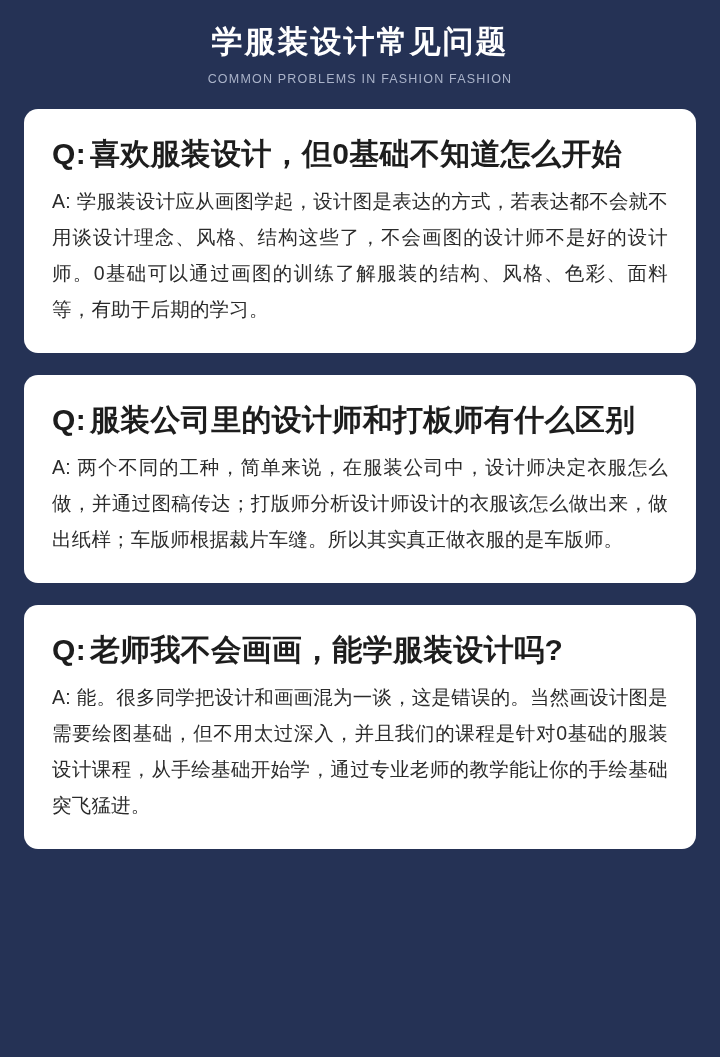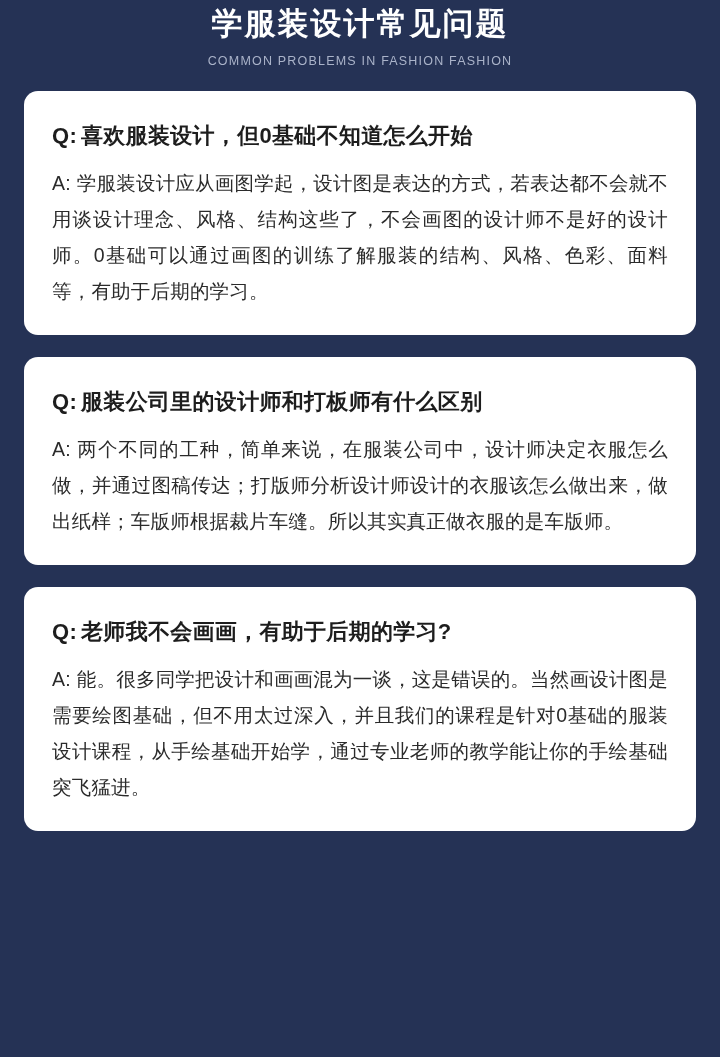--- a/index.html
+++ b/index.html
@@ -15,21 +15,21 @@
   }
   .page {
     width: 720px;
     height: 1057px;
     background: #253255;
     box-sizing: border-box;
     padding: 0 24px;
     position: relative;
   }
   .header {
-    padding-top: 4px;
+    padding-top: 22px;
     text-align: center;
   }
   .header-title {
     color: #ffffff;
     font-size: 31px;
     font-weight: bold;
     letter-spacing: 2px;
     line-height: 40px;
     margin: 0;
   }
@@ -44,21 +44,21 @@
     margin-top: 22px;
   }
   .card {
     background: #ffffff;
     border-radius: 14px;
     padding: 30px 28px 26px 28px;
     margin-bottom: 22px;
     box-sizing: border-box;
   }
   .q-line {
-    font-size: 22px;
+    font-size: 30px;
     font-weight: bold;
     color: #1d1d1d;
     line-height: 30px;
     margin: 0 0 14px 0;
     letter-spacing: 0.3px;
   }
   .q-label {
     font-weight: bold;
     margin-right: 4px;
   }
@@ -99,21 +99,21 @@
       <p class="q-line">
         <span class="q-label">Q:</span><span>服装公司里的设计师和打板师有什么区别</span>
       </p>
       <p class="a-block">
         <span class="a-label">A:</span><span>两个不同的工种，简单来说，在服装公司中，设计师决定衣服怎么做，并通过图稿传达；打版师分析设计师设计的衣服该怎么做出来，做出纸样；车版师根据裁片车缝。所以其实真正做衣服的是车版师。</span>
       </p>
     </div>
 
     <div class="card">
       <p class="q-line">
-        <span class="q-label">Q:</span><span>老师我不会画画，有助于后期的学习?</span>
+        <span class="q-label">Q:</span><span>老师我不会画画，能学服装设计吗?</span>
       </p>
       <p class="a-block">
         <span class="a-label">A:</span><span>能。很多同学把设计和画画混为一谈，这是错误的。当然画设计图是需要绘图基础，但不用太过深入，并且我们的课程是针对0基础的服装设计课程，从手绘基础开始学，通过专业老师的教学能让你的手绘基础突飞猛进。</span>
       </p>
     </div>
 
   </div>
 </div>
 
 </body></html>

